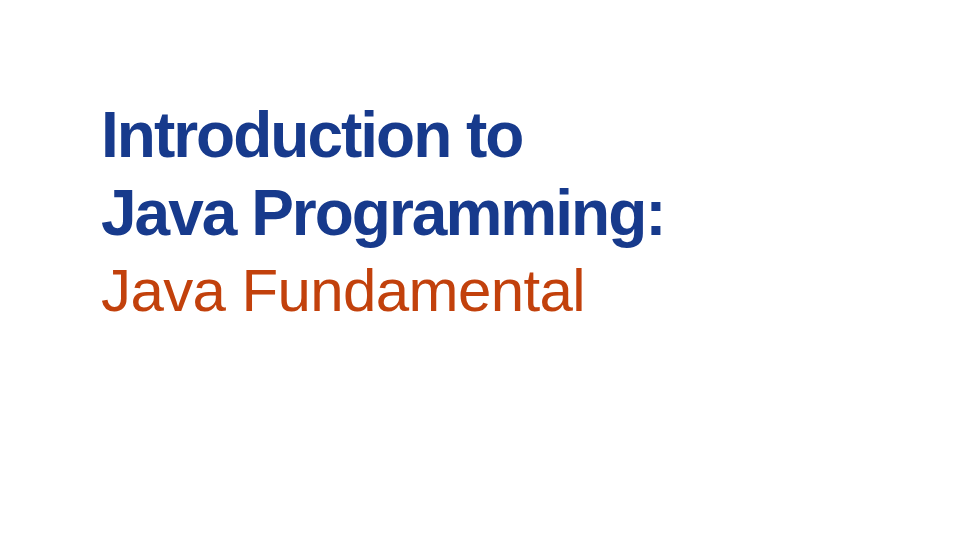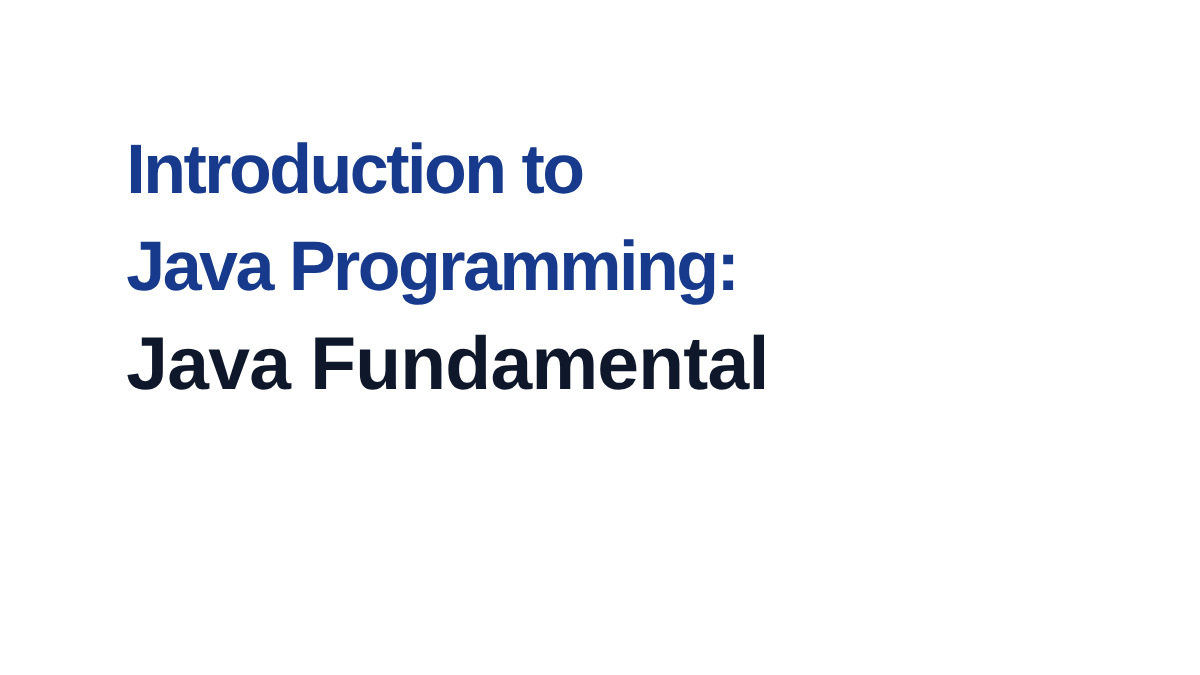--- a/index.html
+++ b/index.html
@@ -25,37 +25,37 @@
   .title-block {
     position: absolute;
     left: 101px;
     top: 96px;
     width: 800px;
   }
 
   .title-line {
     display: block;
     font-family: "Liberation Sans", sans-serif;
-    font-size: 56px;
+    font-size: 64px;
     line-height: 78px;
     letter-spacing: -1.4px;
     white-space: nowrap;
     margin: 0;
     padding: 0;
   }
 
   .title-line.heading {
     font-weight: 700;
     color: #173a8c;
     letter-spacing: -2.0px;
   }
 
   .title-line.subheading {
-    font-weight: 700;
-    color: #0f172a;
+    font-weight: 400;
+    color: #c2410c;
     letter-spacing: -0.6px;
     font-size: 60px;
   }
 </style>
 </head>
 <body>
 
 <div class="slide">
 
   <div class="title-block">

